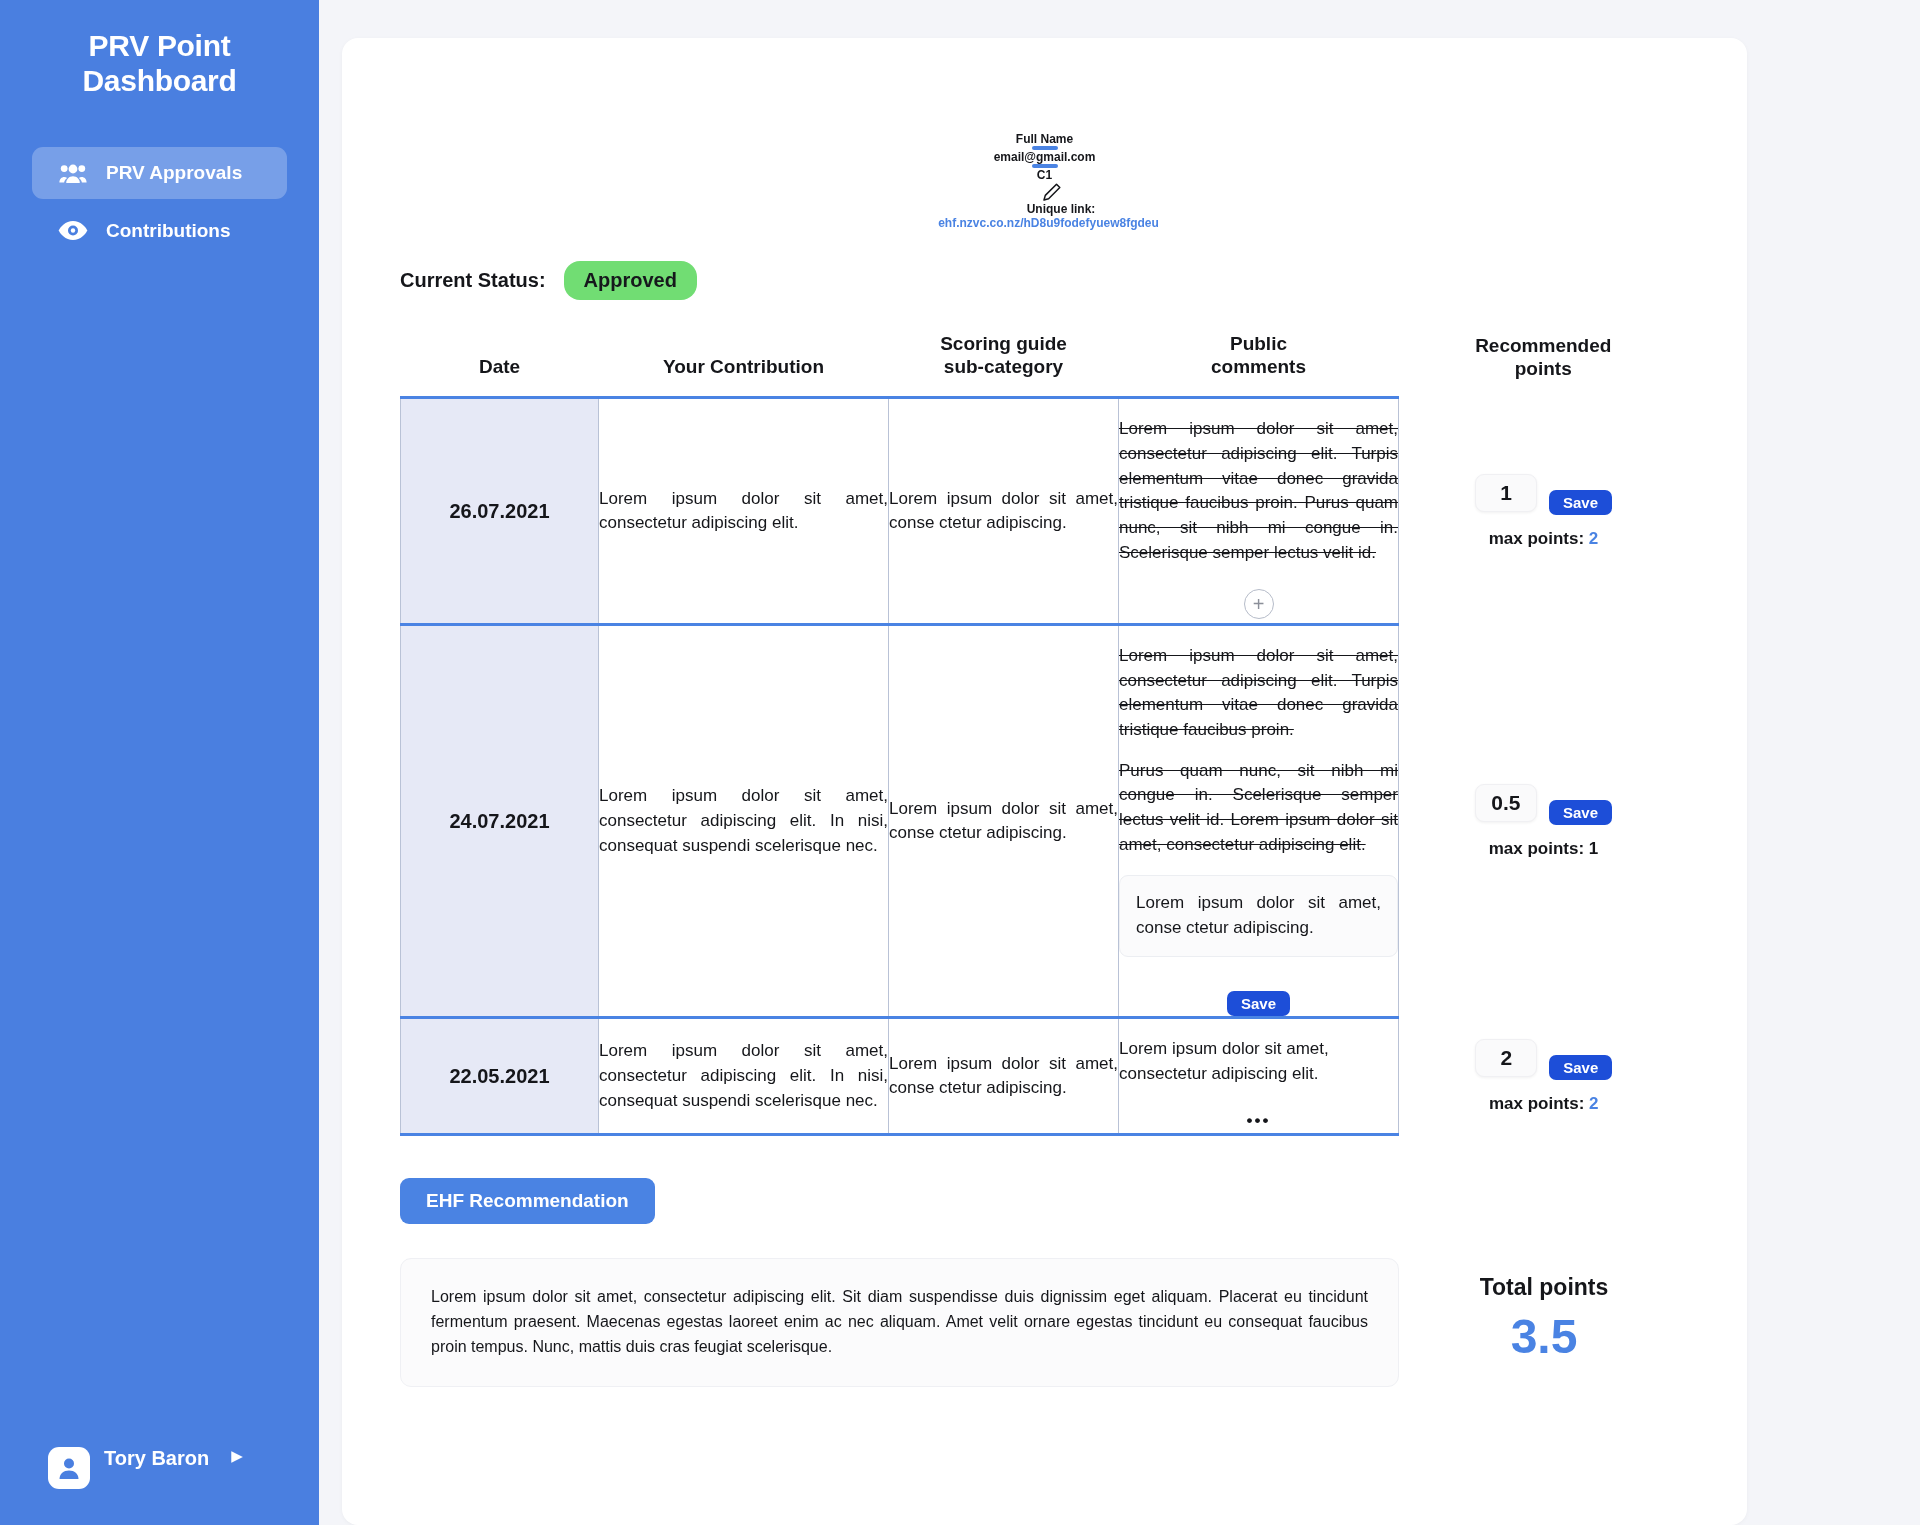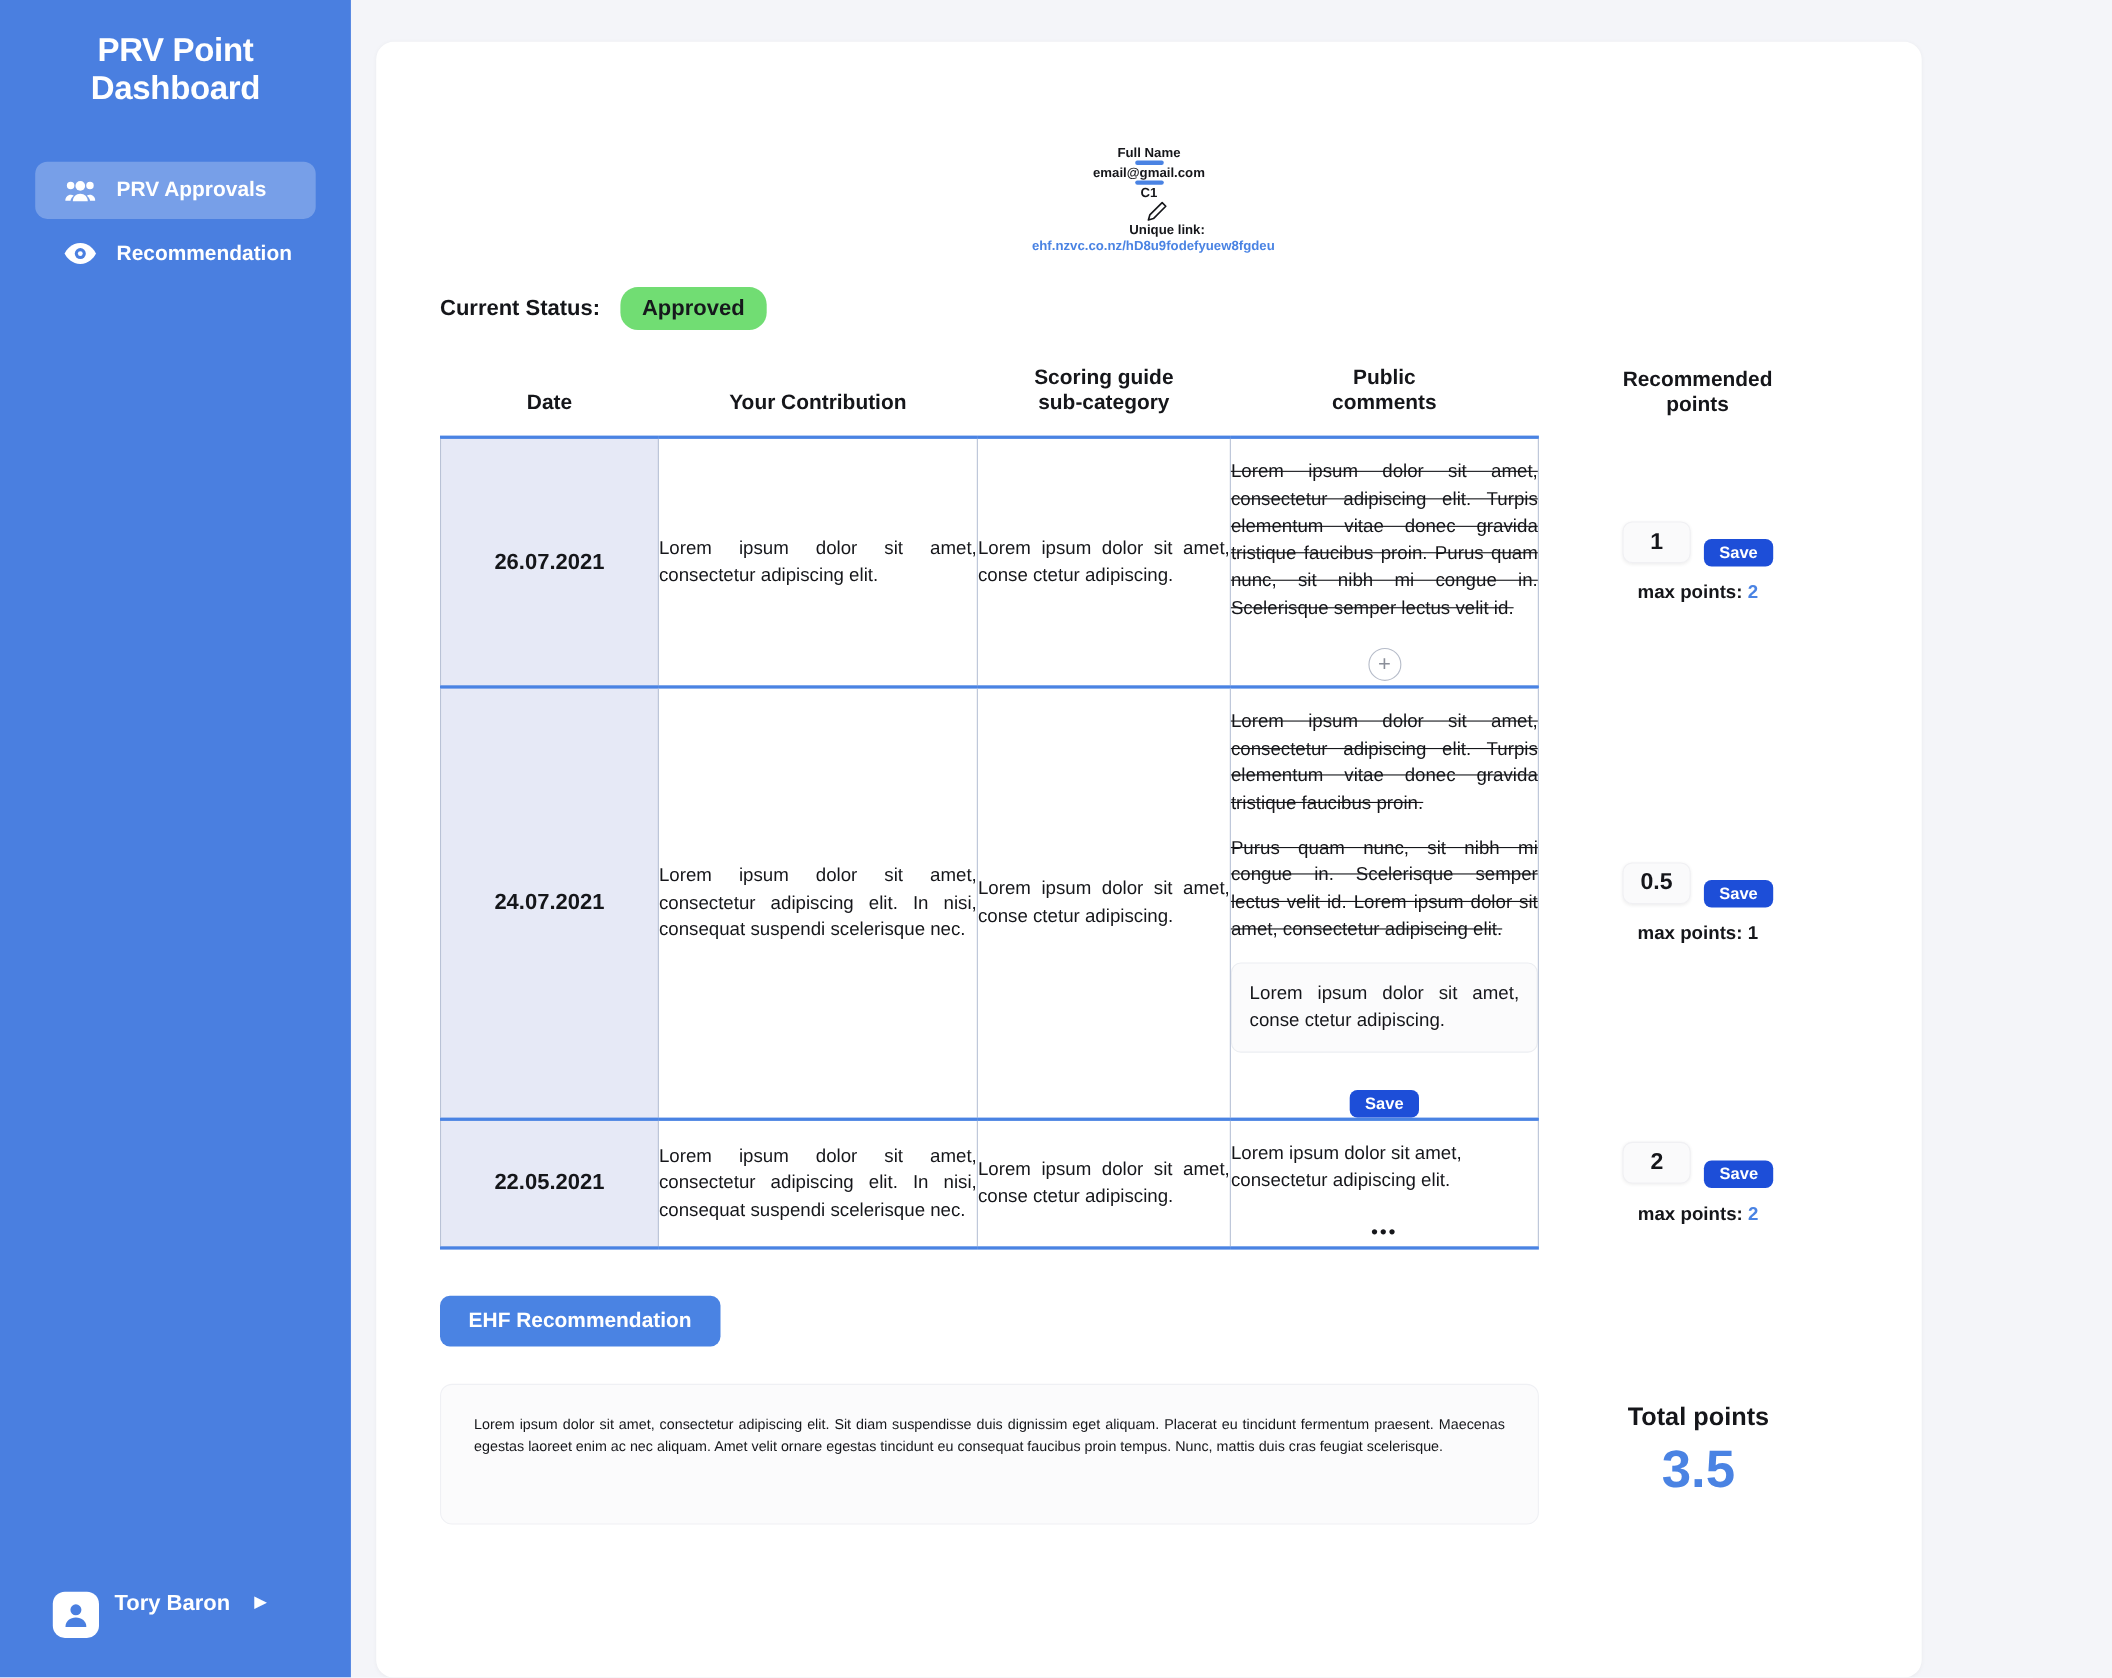--- a/index.html
+++ b/index.html
@@ -201,21 +201,21 @@
     font-family: "Liberation Sans", sans-serif;
   }
   .bottom-row { display: flex; margin-top: 34px; align-items: flex-start; }
   .rec-box {
     flex: 1;
     background: #fbfbfc;
     border: 1px solid #eff0f4;
     border-radius: 11px;
     padding: 26px 30px;
     min-height: 128px;
-    font-size: 13px; line-height: 1.55; color: #15161a; text-align: justify;
+    font-size: 16px; line-height: 1.55; color: #15161a; text-align: justify;
     cursor: text;
   }
   .total-box { width: 290px; text-align: center; padding-top: 16px; flex: none; }
   .total-label { font-size: 23px; font-weight: bold; color: #15161a; }
   .total-value { font-size: 48px; font-weight: bold; color: #4a83e3; margin-top: 8px; }
 </style>
 </head>
 <body>
 
 <div class="app">
@@ -242,21 +242,21 @@
       </div>
 
       <div class="nav-item">
         <span class="nav-icon">
           <svg width="30" height="21" viewBox="0 0 30 21">
             <path d="M15 1C7.5 1 2.2 7.1 0.8 10.5c1.4 3.4 6.7 9.5 14.2 9.5s12.8-6.1 14.2-9.5C27.8 7.1 22.5 1 15 1z" fill="#fff"></path>
             <circle cx="15" cy="10.5" r="5" fill="#4a7fe0"></circle>
             <circle cx="15" cy="10.5" r="2.2" fill="#fff"></circle>
           </svg>
         </span>
-        <span>Recommendation</span>
+        <span>Contributions</span>
       </div>
     </nav>
 
     <div class="user-box">
       <span class="avatar">
         <svg width="22" height="24" viewBox="0 0 22 24" fill="#4a7fe0">
           <circle cx="11" cy="7.5" r="5"></circle>
           <path d="M1.5 23c0-5.2 4.2-8.5 9.5-8.5S20.5 17.8 20.5 23z"></path>
         </svg>
       </span>

